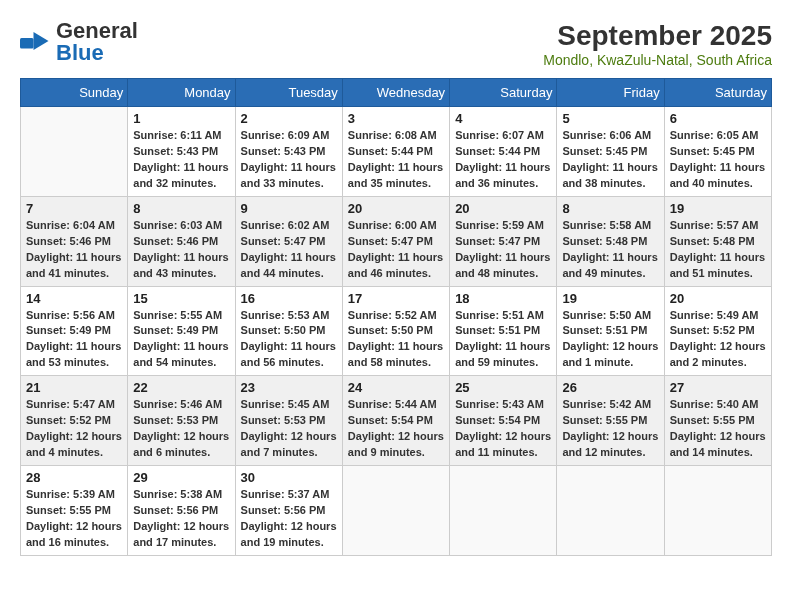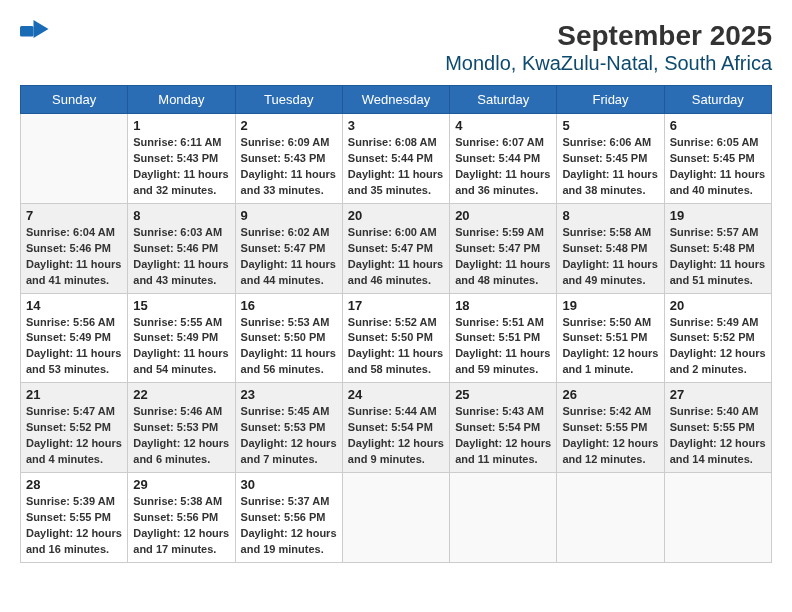--- a/index.html
+++ b/index.html
@@ -40,34 +40,34 @@
     }
     .title-area {
       text-align: right;
     }
     .month-title {
       font-size: 28px;
       font-weight: bold;
       color: #333;
     }
     .location {
-      font-size: 20px;
-      color: #0c4a6e;
+      font-size: 14px;
+      color: #4d7c0f;
     }
     .calendar {
       width: 100%;
       border-collapse: collapse;
       border: 1px solid #ccc;
     }
     .calendar th {
       background: #2a6db5;
       color: #fff;
       font-size: 13px;
       padding: 6px 4px;
-      text-align: center;
+      text-align: right;
       border: 1px solid #1e5a9a;
       font-weight: normal;
     }
     .calendar td {
       vertical-align: top;
       border: 1px solid #ccc;
       padding: 4px 5px;
       width: 107px;
       min-height: 80px;
       font-size: 11px;
@@ -96,20 +96,26 @@
 </head>
 <body>
 
 <div class="header-area">
   <div class="logo">
     <div class="logo-wrapper">
       <svg class="logo-icon" viewBox="0 0 40 24">
         <rect x="0" y="8" width="18" height="14" fill="#1a6bb5" rx="2"></rect>
         <polygon points="18,0 38,12 18,24" fill="#1a6bb5"></polygon>
       </svg>
+      <div>
+        <span class="logo-text">
+          <span>General</span><br>
+          <span class="blue">Blue</span>
+        </span>
+      </div>
     </div>
   </div>
   <div class="title-area">
     <div class="month-title">September 2025</div>
     <div class="location">Mondlo, KwaZulu-Natal, South Africa</div>
   </div>
 </div>
 
 <table class="calendar">
   <thead>

